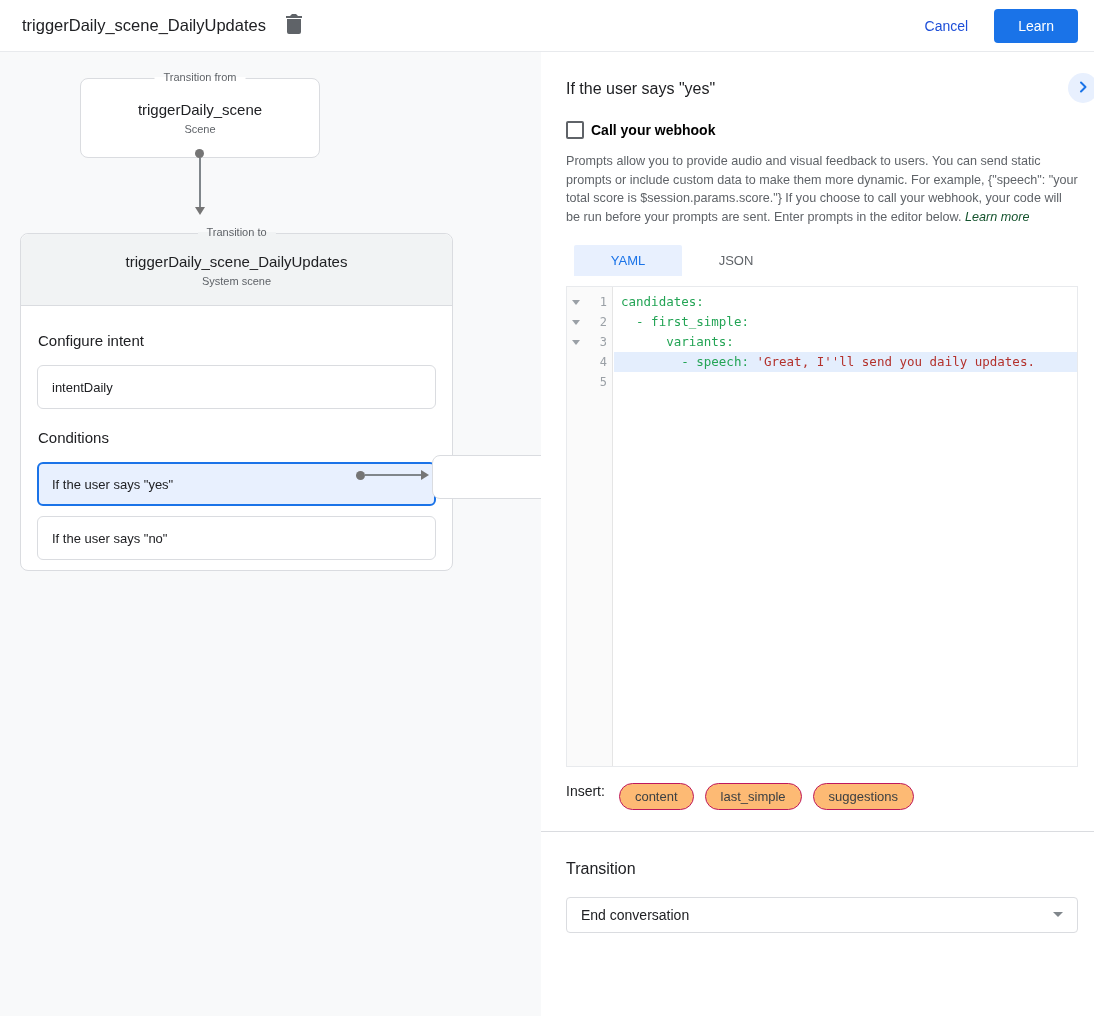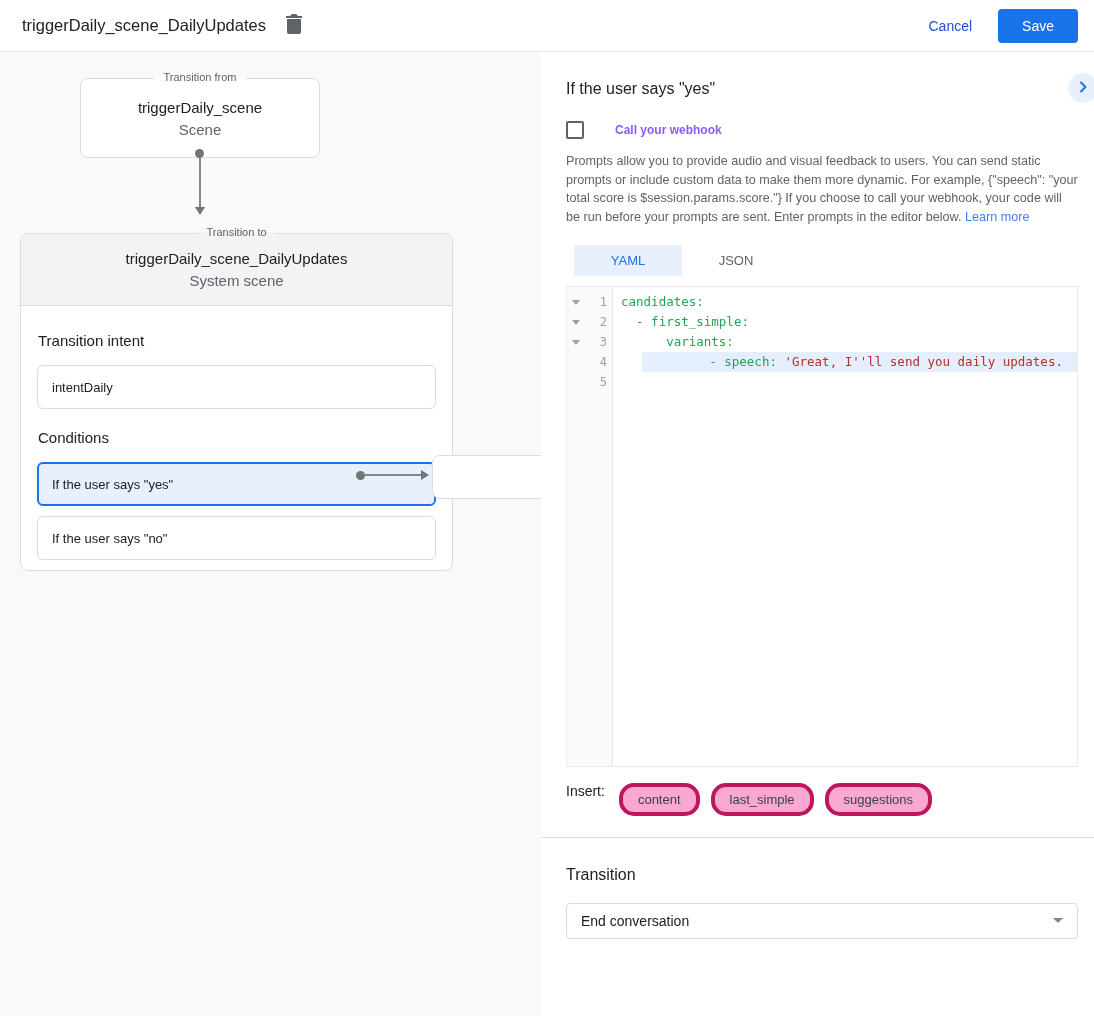--- a/index.html
+++ b/index.html
@@ -24,21 +24,21 @@
   .right-panel { flex:1; background:#fff; padding:0 16px 0 25px; position:relative; }
 
   
   .dbox { position:absolute; background:#fff; border:1px solid #dadce0; border-radius:8px; }
   .dlegend { position:absolute; top:-8px; left:50%; transform:translateX(-50%);
     font-size:11px; color:#5f6368; padding:0 9px; white-space:nowrap;
     background:linear-gradient(180deg,#f8f9fa 50%,#ffffff 50%); }
   .from-box { left:80px; top:26px; width:240px; height:80px;
     display:flex; flex-direction:column; align-items:center; justify-content:center; gap:5px; }
   .node-title { font-size:15px; color:#202124; }
-  .node-sub { font-size:15px; color:#5f6368; }
+  .node-sub { font-size:11px; color:#5f6368; }
 
   .conn-dot { position:absolute; width:9px; height:9px; border-radius:50%; background:#757575; }
   .vline { position:absolute; width:1.5px; background:#80868b; }
   .arr-down { position:absolute; width:0; height:0;
     border-left:5px solid transparent; border-right:5px solid transparent; border-top:8px solid #757575; }
   .hline { position:absolute; height:1.5px; background:#80868b; }
   .arr-right { position:absolute; width:0; height:0;
     border-top:5px solid transparent; border-bottom:5px solid transparent; border-left:8px solid #757575; }
 
   .to-box { left:20px; top:181px; width:433px; height:338px; }
@@ -59,51 +59,51 @@
   .panel-title-row { margin-top:28px; position:relative; }
   .panel-title { font-size:16px; color:#202124; }
   .expand-btn { position:absolute; left:502px; top:-7px; width:30px; height:30px; border-radius:50%;
     background:#e8f0fe; border:none; display:flex; align-items:center; justify-content:center; cursor:pointer; }
 
   .cb-row { display:flex; align-items:center; margin-top:24px; }
   .checkbox { width:18px; height:18px; border:2px solid #5f6368; border-radius:2px;
     background:#fff; flex:none; cursor:pointer; }
   .checkbox.checked { background:#4285f4; border-color:#4285f4;
     display:flex; align-items:center; justify-content:center; }
-  .cb-label { font-size:12px; font-weight:700; color:#8b5cf6; margin-left:31px; }
+  .cb-label { font-size:14px; font-weight:700; color:#000000; margin-left:7px; }
   .badge { font-size:10px; font-weight:700; letter-spacing:0.6px; color:#9334e6;
     background:#f3e8fd; border-radius:2px; padding:4px 8px; margin-left:14px; }
 
   .desc { margin-top:13px; font-size:12.6px; color:#5f6368; line-height:1.48; max-width:514px; }
-  .learn-more { color:#3b82f6; text-decoration:none; cursor:pointer; }
+  .learn-more { color:#14532d; text-decoration:none; cursor:pointer;font-style:italic; }
 
   .tabs { display:flex; margin-top:18px;padding-left:8px; }
   .tab { width:108px; height:31px; display:flex; align-items:center; justify-content:center;
     font-size:13px; font-weight:500; color:#5f6368; cursor:pointer; border-radius:2px 2px 0 0; }
   .tab.active { background:#e8f0fe; color:#1a73e8; }
 
   .editor { margin-top:10px; height:481px; border:1px solid #e8eaed; position:relative;
     background:#fff; font-family:"DejaVu Sans Mono", monospace; font-size:12.5px; }
   .gutter-bg { position:absolute; left:0; top:0; bottom:0; width:46px; background:#fafafa;
     border-right:1px solid #e5e5e5; }
   .ed-lines { position:relative; padding-top:5px; }
   .ed-row { display:flex; height:20px; line-height:20px; }
   .ed-gut { width:47px; flex:none; position:relative; text-align:right;
     padding-right:7px; color:#9aa0a6; font-size:12px; }
   .fold { position:absolute; left:5px; top:8px; width:0; height:0;
     border-left:4px solid transparent; border-right:4px solid transparent; border-top:5px solid #9aa0a6; }
   .ed-code { flex:1; white-space:pre; padding-left:7px; overflow:hidden; }
-  .ed-code.hl { background:#e4eefd;margin-left:28px; }
+  .ed-code.hl { background:#e4eefd; }
   .tok-key { color:#23a455; }
   .tok-string { color:#b3312c; }
   .tok-plain { color:#202124; }
 
   .insert-row { margin-top:16px; display:flex; align-items:flex-start; gap:11px; }
   .insert-label { font-size:14px; color:#202124; margin-right:3px; }
-  .pill { border:4px solid #be185d; border-radius:15px; background:#f9a8d4; padding:5px 15px;
+  .pill { border:1px solid #be185d; border-radius:15px; background:#fdba74; padding:5px 15px;
     font-size:13px; color:#3c4043; font-family:"Liberation Sans", sans-serif; cursor:pointer; }
 
   .divider { margin:21px -16px 0 -25px; border-top:1px solid #dadce0; }
 
   .transition-title { margin-top:28px; font-size:16px; color:#202124; }
   .select { margin-top:19px; height:36px; border:1px solid #dadce0; border-radius:4px;
     display:flex; align-items:center; justify-content:space-between; padding:0 14px;
     font-size:14px; color:#202124; cursor:pointer; max-width:514px; }
   .caret { width:0; height:0; border-left:5px solid transparent; border-right:5px solid transparent;
     border-top:5px solid #80868b; }
@@ -117,21 +117,21 @@
     <button class="trash-btn">
       <span>
         <svg width="18" height="20" viewBox="0 0 18 20">
           <path fill="#5f6368" d="M5 2 L7 0 H11 L13 2 H17 V4 H1 V2 Z M2 5 H16 V18 a2 2 0 0 1 -2 2 H4 a2 2 0 0 1 -2 -2 Z"></path>
         </svg>
       </span>
     </button>
   </div>
   <div class="topbar-right">
     <button class="cancel-link">Cancel</button>
-    <button class="save-btn">Save</button>
+    <button class="save-btn">Learn</button>
   </div>
 </div>
 
 <div class="main">
 
   <div class="left-panel">
 
     <div class="dbox from-box">
       <div class="dlegend">Transition from</div>
       <div class="node-title">triggerDaily_scene</div>
@@ -142,21 +142,21 @@
     <div class="vline" style="left:199px; top:106px; height:49px;"></div>
     <div class="arr-down" style="left:195px; top:155px;"></div>
 
     <div class="dbox to-box">
       <div class="dlegend to-legend">Transition to</div>
       <div class="to-header">
         <div class="node-title">triggerDaily_scene_DailyUpdates</div>
         <div class="node-sub">System scene</div>
       </div>
       <div class="to-body">
-        <div class="section-label">Transition intent</div>
+        <div class="section-label">Configure intent</div>
         <div class="field">
           <span>intentDaily</span>
         </div>
         <div class="section-label">Conditions</div>
         <div id="conditions-list">
             <div class="cond sel">If the user says "yes"</div>
             <div class="cond">If the user says "no"</div>
           </div>
       </div>
     </div>

